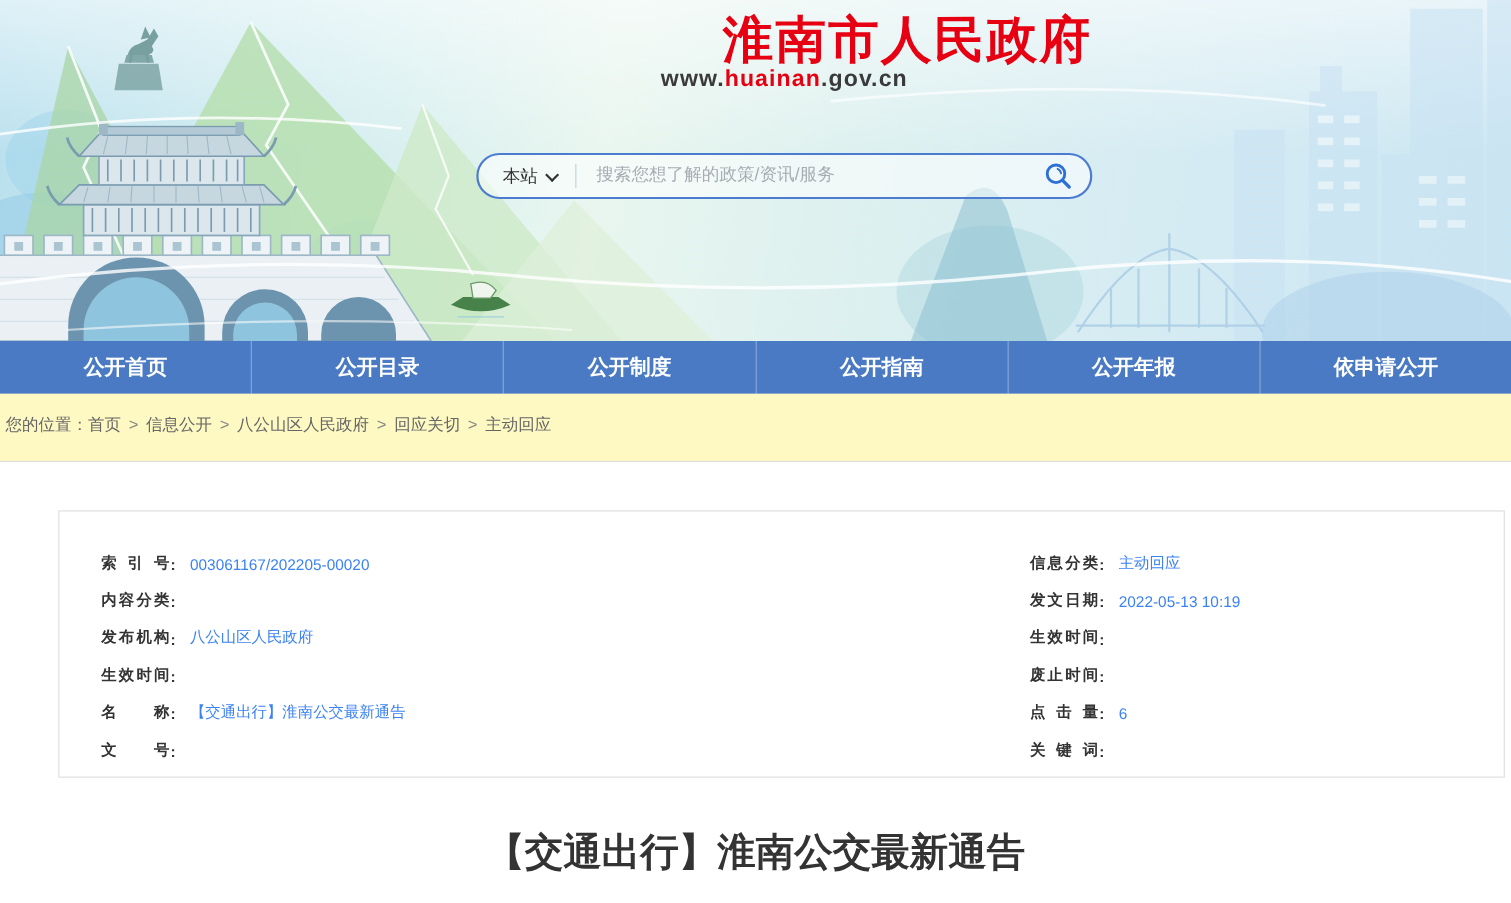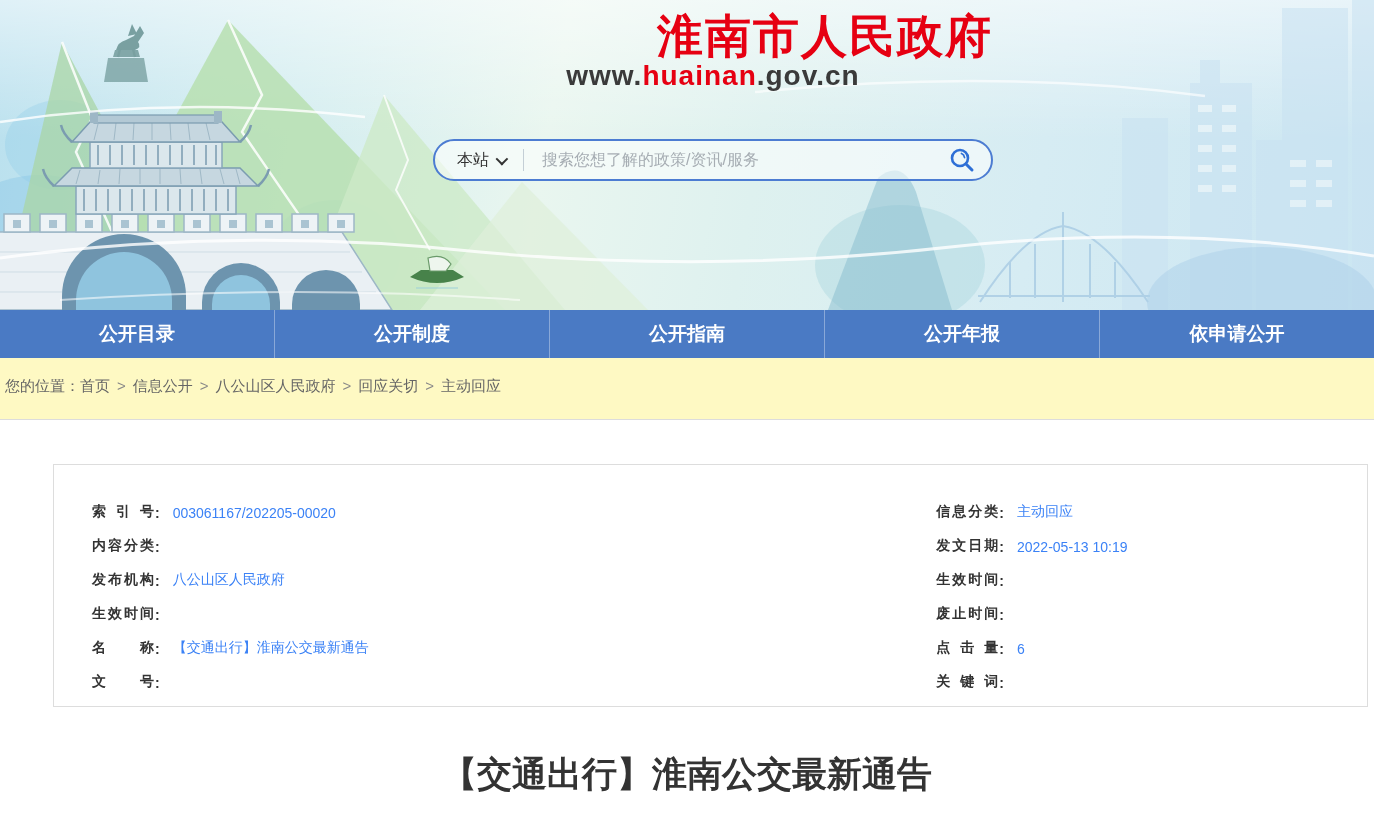--- a/index.html
+++ b/index.html
@@ -19,21 +19,21 @@
   .banner-art { position: absolute; left: 0; top: 0; width: 1374px; height: 310px; }
 
   .banner-center { position: absolute; left: 433px; top: 0; width: 560px; height: 310px; }
   .site-title {
     position: absolute; left: 0; top: 6px; width: 100%;
     text-align: right; font-size: 46px; font-weight: bold;
     color: #e60012; letter-spacing: 2px; white-space: nowrap;
   }
   .site-url {
     position: absolute; left: 0; top: 60px; width: 100%;
-    text-align: center; font-size: 28px; font-weight: bold; color: #3a3a3a; letter-spacing: 1px;
+    text-align: center; font-size: 21px; font-weight: bold; color: #3a3a3a; letter-spacing: 1px;
   }
   .site-url .hl { color: #e60012; }
 
   .search-bar {
     position: absolute; left: 0; top: 139px; width: 560px; height: 42px;
     border: 2px solid #4c7cd2; border-radius: 21px;
     background: rgba(255,255,255,0.55);
     display: flex; align-items: center;
   }
   .search-scope {
@@ -253,20 +253,21 @@
           <circle cx="11" cy="11" r="8" fill="none" stroke="#2e6fd6" stroke-width="2.6"></circle>
           <line x1="17" y1="17" x2="23" y2="23" stroke="#2e6fd6" stroke-width="3" stroke-linecap="round"></line>
           <path d="M12.5 6.5 a5 5 0 0 1 3 4" fill="none" stroke="#2e6fd6" stroke-width="1.8" stroke-linecap="round"></path>
         </svg>
       </button>
     </div>
   </div>
 </div>
 
 <div class="nav">
+  <a class="nav-item">公开首页</a>
   <a class="nav-item">公开目录</a>
   <a class="nav-item">公开制度</a>
   <a class="nav-item">公开指南</a>
   <a class="nav-item">公开年报</a>
   <a class="nav-item">依申请公开</a>
 </div>
 
 <div class="breadcrumb">
   <span>您的位置：</span><a>首页</a><span class="crumb-sep">&gt;</span><a>信息公开</a><span class="crumb-sep">&gt;</span><a>八公山区人民政府</a><span class="crumb-sep">&gt;</span><a>回应关切</a><span class="crumb-sep">&gt;</span><a>主动回应</a>
 </div>

